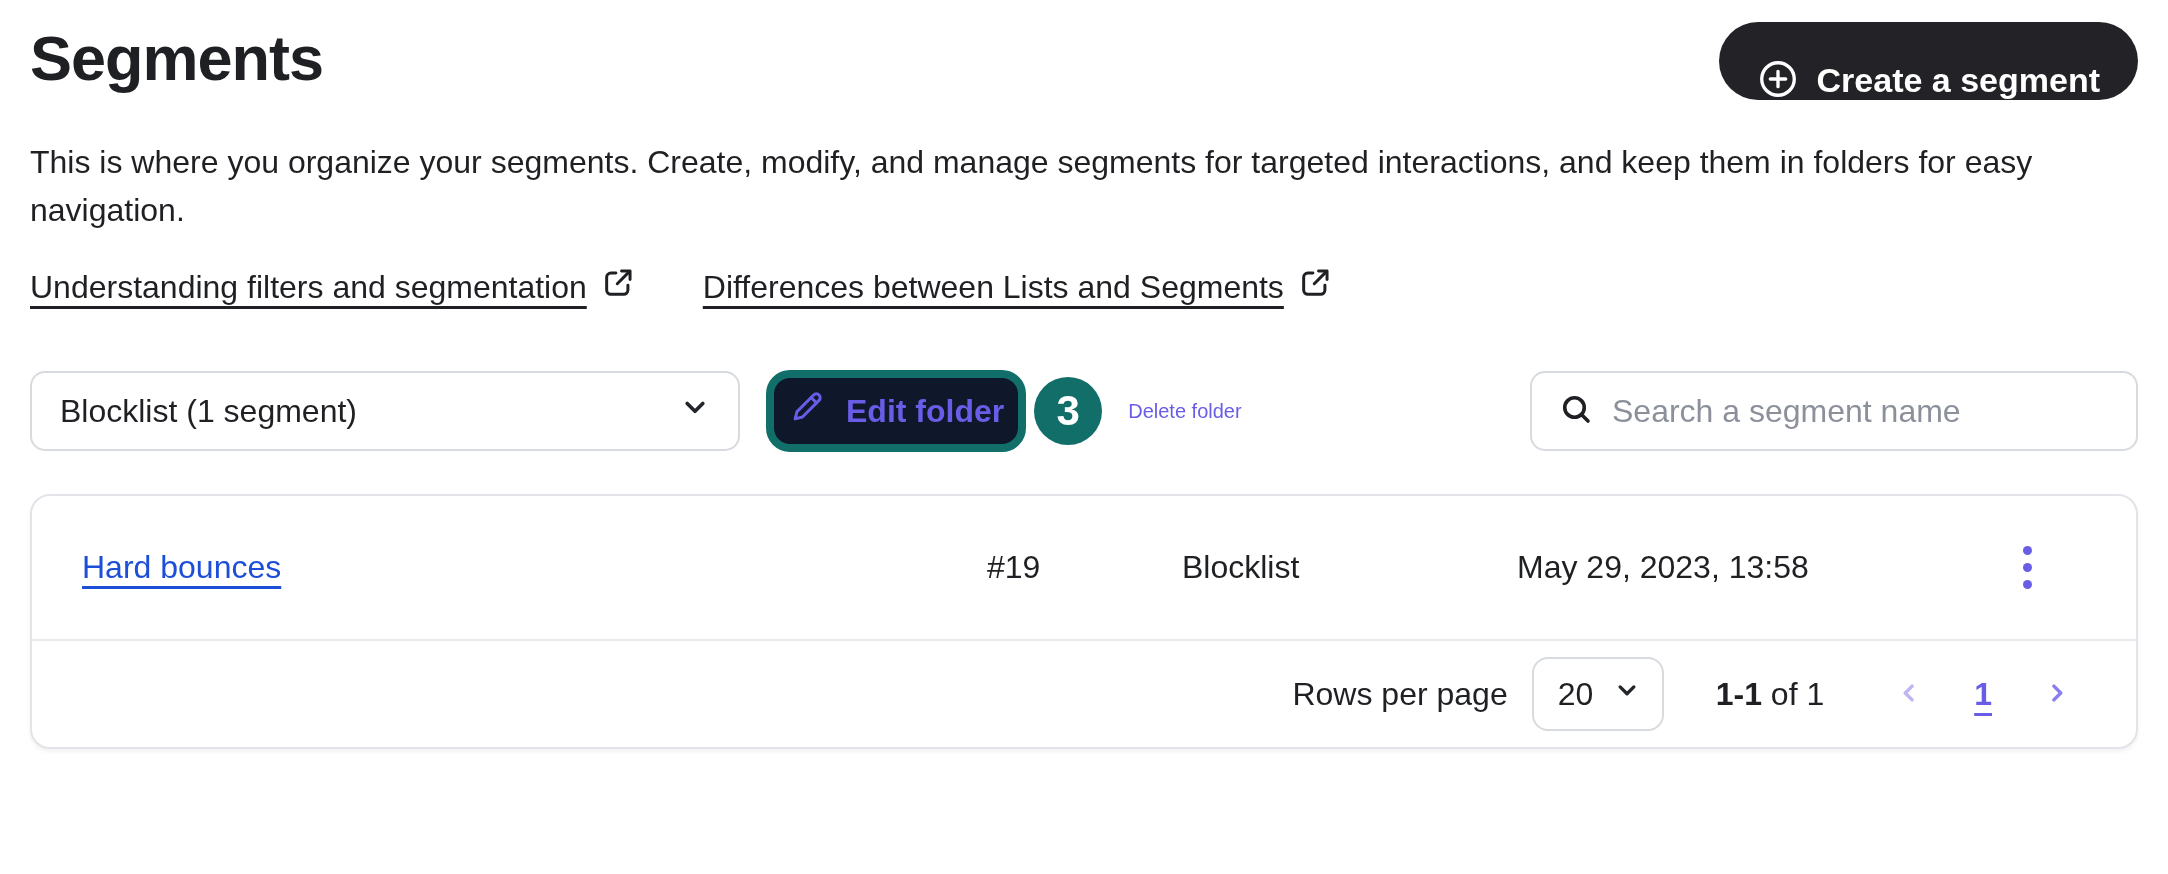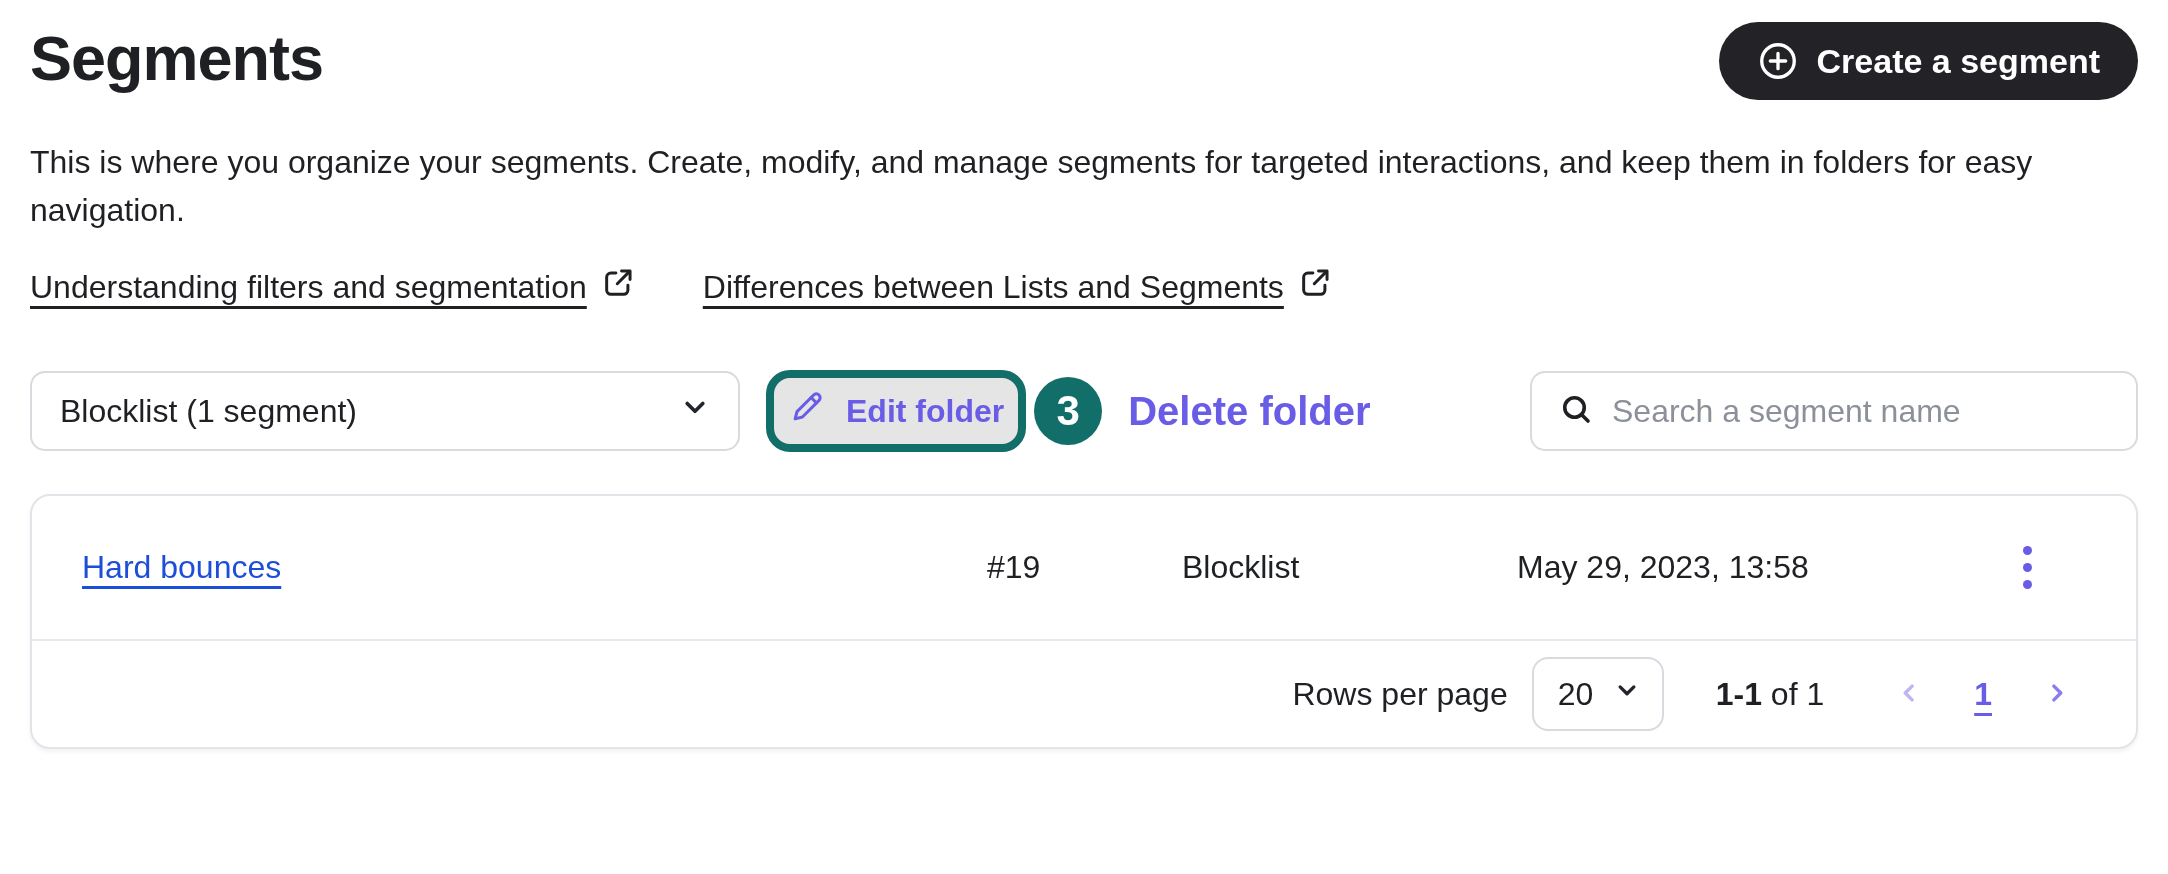--- a/index.html
+++ b/index.html
@@ -3,46 +3,46 @@
 <meta charset="utf-8">
 <style>
   * { margin:0; padding:0; box-sizing:border-box; }
   html,body { width:2168px; height:874px; background:#ffffff; overflow:hidden; }
   body { font-family:"Liberation Sans", sans-serif; color:#1f2023; }
   .page { width:2168px; height:756px; padding:22px 30px 0 30px; position:relative; }
 
   
   .header-row { display:flex; justify-content:space-between; align-items:flex-start; }
   .page-title { font-size:63px; font-weight:700; letter-spacing:-1px; line-height:1.1; margin-top:2px; }
-  .create-btn { display:flex; align-items:center; gap:18px; background:#232327; color:#fff;
+  .create-btn { display:flex; align-items:flex-end; gap:18px; background:#232327; color:#fff;
     border:none; border-radius:44px; height:78px; padding:0 38px; font-size:34px; font-weight:700;
     font-family:"Liberation Sans", sans-serif; cursor:pointer; }
   .create-btn svg { display:block; }
 
   
   .description { margin-top:38px; font-size:32px; line-height:150%; max-width:2092px; color:#1f2023; }
 
   
   .links-row { margin-top:32px; display:flex; align-items:center; gap:68px; }
   .doc-link { display:flex; align-items:center; gap:14px; font-size:32px; color:#1f2023;
     text-decoration:none; cursor:pointer; }
   .doc-link .lbl { text-decoration:underline; text-decoration-thickness:2.5px; text-underline-offset:8px; }
 
   
   .toolbar { margin-top:62px; display:flex; align-items:center; }
   .folder-select { width:710px; height:80px; border:2px solid #d7dade; border-radius:15px;
     display:flex; align-items:center; justify-content:space-between; padding:0 26px 0 28px;
     font-size:32px; background:#fff; cursor:pointer; }
-  .annotation-box { margin-left:26px; border:8px solid #116e69; border-radius:24px; background:#e5e5e5;
+  .annotation-box { margin-left:26px; border:8px solid #116e69; border-radius:24px; background:#0f172a;
     padding:10px 14px; display:flex; align-items:center; }
   .edit-folder-btn { display:flex; align-items:center; gap:20px; color:#695ce6; font-size:32px;
     font-weight:700; background:none; border:none; cursor:pointer; font-family:"Liberation Sans", sans-serif; }
   .step-badge { margin-left:8px; width:68px; height:68px; border-radius:50%; background:#116e69;
     color:#fff; font-size:42px; font-weight:700; display:flex; align-items:center; justify-content:center; }
-  .delete-folder-btn { margin-left:26px; color:#695ce6; font-size:40px; font-weight:700;
+  .delete-folder-btn { margin-left:26px; color:#695ce6; font-size:20px; font-weight:400;
     background:none; border:none; cursor:pointer; font-family:"Liberation Sans", sans-serif; }
   .search-box { margin-left:auto; width:608px; height:80px; border:2px solid #d7dade; border-radius:15px;
     display:flex; align-items:center; gap:18px; padding:6px 26px; background:#fff; }
   .search-box input { border:none; outline:none; flex:1; font-size:32px; color:#1f2023;
     font-family:"Liberation Sans", sans-serif; background:transparent; }
   .search-box input::placeholder { color:#8b909a; }
 
   
   .table-card { margin-top:42px; border:2px solid #e2e4e9; border-radius:20px; background:#fff;
     box-shadow:0 3px 4px rgba(0,0,0,0.05); overflow:hidden; }

